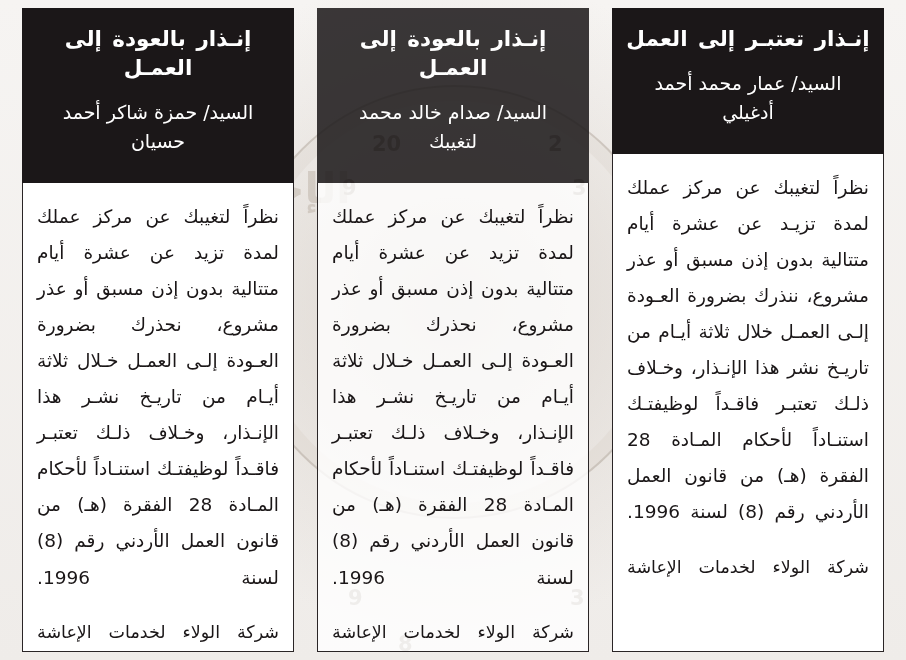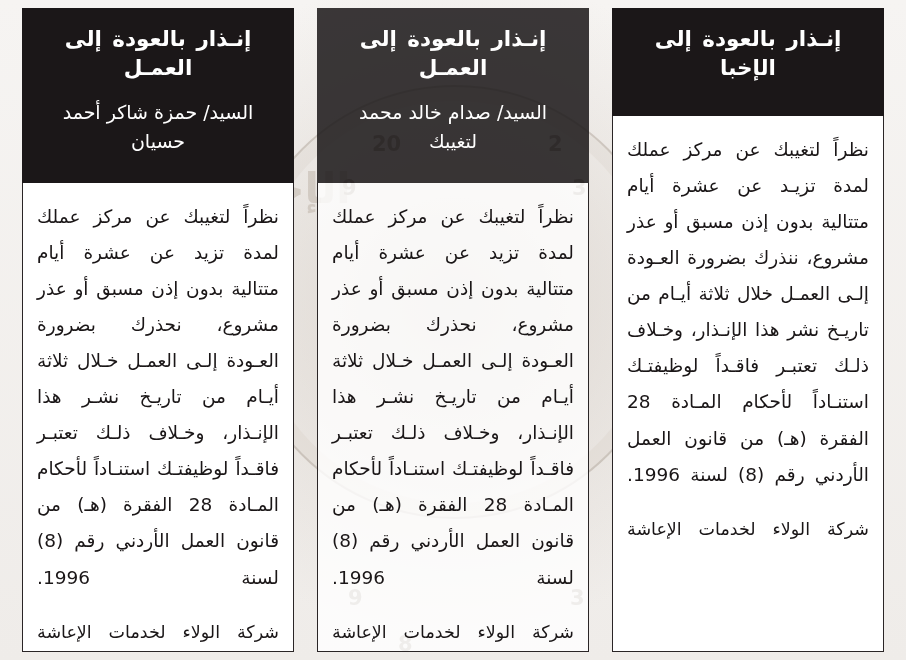--- a/index.html
+++ b/index.html
@@ -146,21 +146,22 @@
   <div class="clock-num" style="left:398px; top:632px;">8</div>
   <div class="wm-text" style="left:176px; top:164px;">الإخبارية</div>
   <div class="wm-text" style="left:86px; top:588px; font-size:34px;">الإخبا</div>
   <div class="wm-text" style="left:660px; top:596px; font-size:34px;">محل</div>
 </div>
 
 <div id="sheet">
 
   <div class="notice-card">
     <div class="notice-head">
-      <div class="notice-title">إنـذار بالعودة إلى الإخبا</div>
+      <div class="notice-title">إنـذار تعتبـر إلى العمل</div>
+      <div class="notice-person">السيد/ عمار محمد أحمد أدغيلي</div>
     </div>
     <div class="notice-body">
       <p class="notice-paragraph">نظراً لتغيبك عن مركز عملك لمدة تزيـد عن عشرة أيام متتالية بدون إذن مسبق أو عذر مشروع، ننذرك بضرورة العـودة إلـى العمـل خلال ثلاثة أيـام من تاريـخ نشر هذا الإنـذار، وخـلاف ذلـك تعتبـر فاقـداً لوظيفتـك استنـاداً لأحكام المـادة 28 الفقرة (هـ) من قانون العمل الأردني رقم (8) لسنة 1996.</p>
       <p class="notice-signature">شركة الولاء لخدمات الإعاشة</p>
     </div>
   </div>
 
   <div class="notice-card translucent">
     <div class="notice-head">
       <div class="notice-title">إنـذار بالعودة إلى العمـل</div>

